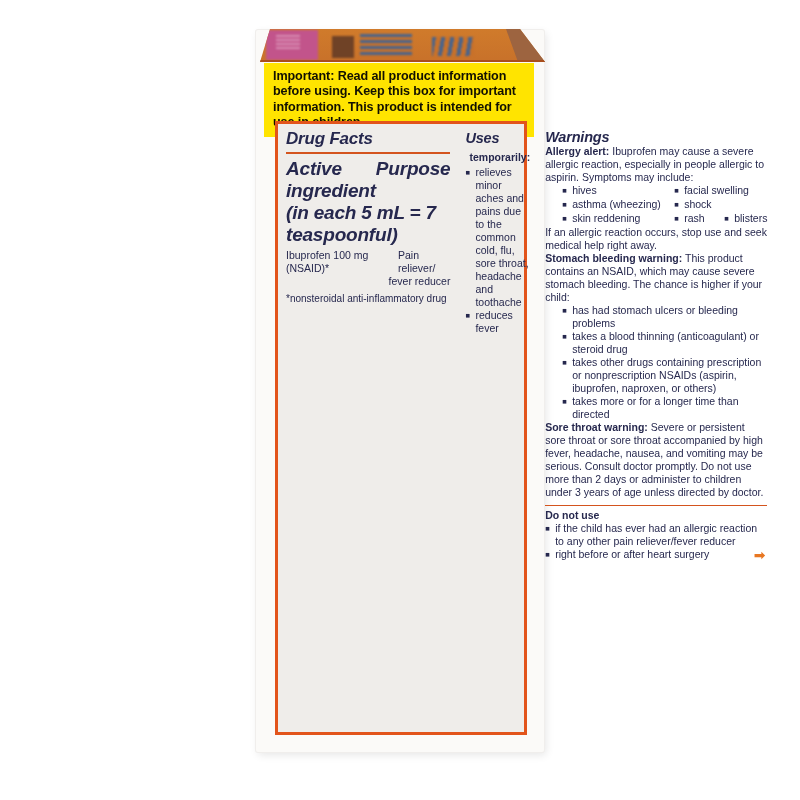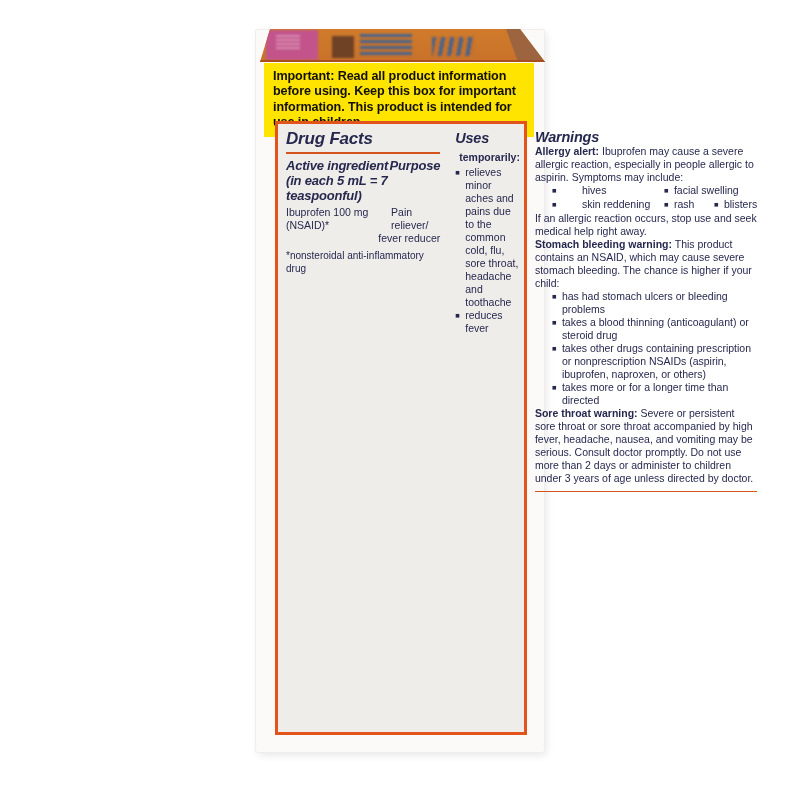--- a/index.html
+++ b/index.html
@@ -51,39 +51,39 @@
     border:3px solid #e2541b;background:#efedea;
     display:flex;color:#26284e;
   }
   .sec{padding:5px 7px 7px 8px;}
   .bar{height:5px;background:#e2541b;flex:none;}
   .thin-rule{border:0;border-top:2px solid #d4541e;margin:3px 0 4px 0;}
   .thin-rule.light{border-top-width:1px;margin:6px 0 3px 0;}
 
   .df-title{font-size:17px;font-weight:700;font-style:italic;letter-spacing:-.2px;}
   .head-row{display:flex;justify-content:space-between;align-items:baseline;}
-  .ai-head,.ai-sub,.purpose-head{font-size:13px;font-weight:700;font-style:italic;letter-spacing:-.2px;}
+  .ai-head,.ai-sub,.purpose-head{font-size:19px;font-weight:700;font-style:italic;letter-spacing:-.2px;}
   .body-txt,.li{font-size:10.5px;line-height:13px;}
   .ing-row{display:flex;align-items:baseline;font-size:10.5px;line-height:13px;margin-top:3px;}
   .leader{flex:1;overflow:hidden;white-space:nowrap;letter-spacing:1px;margin:0 1px;}
   .right-txt{text-align:right;font-size:10.5px;line-height:13px;}
   .footnote{font-size:10px;line-height:13px;margin-top:4px;}
 
   .sec-head{font-size:14.5px;font-weight:700;font-style:italic;letter-spacing:-.2px;}
   .lead{font-size:10.5px;margin-left:4px;font-weight:700;font-style:normal;}
   b{font-weight:700;}
   p{margin:0;}
   .mt1{margin-top:1px;}
 
   .li{display:flex;}
   .li .sq{flex:none;width:10px;}
   .li .sq::before{content:"■";font-size:7.5px;position:relative;top:-1px;}
   .indent{margin-left:17px;}
   .symp-row{display:flex;margin-left:17px;}
-  .symp-row .c1{width:112px;flex:none;gap:20px;}
+  .symp-row .c1{width:112px;flex:none;}
   .symp-row .c2{width:50px;flex:none;}
 
   .dnu-wrap{position:relative;}
   .arrow{
     position:absolute;right:2px;bottom:0;
     color:#e87722;font-size:14px;line-height:13px;font-weight:700;
   }
 </style>
 </head>
 <body>
@@ -155,20 +155,30 @@
               <span>hives</span>
             </span>
           <span class="li">
               <span class="sq"></span>
               <span>facial swelling</span>
             </span>
         </div>
         <div class="symp-row">
           <span class="li c1">
               <span class="sq"></span>
+              <span>asthma (wheezing)</span>
+            </span>
+          <span class="li">
+              <span class="sq"></span>
+              <span>shock</span>
+            </span>
+        </div>
+        <div class="symp-row">
+          <span class="li c1">
+              <span class="sq"></span>
               <span>skin reddening</span>
             </span>
           <span class="li c2">
               <span class="sq"></span>
               <span>rash</span>
             </span>
           <span class="li">
               <span class="sq"></span>
               <span>blisters</span>
             </span>
@@ -198,16 +208,28 @@
           <span>takes more or for a longer time than directed</span>
         </div>
 
         <p class="body-txt">
           <b>Sore throat warning:</b>
           <span>Severe or persistent sore throat or sore throat accompanied by high fever, headache, nausea, and vomiting may be serious. Consult doctor promptly. Do not use more than 2 days or administer to children under 3 years of age unless directed by doctor.</span>
         </p>
 
         <hr class="thin-rule light">
 
+        <div class="dnu-wrap">
+          <div class="body-txt"><b>Do not use</b></div>
+          <div class="li">
+            <span class="sq"></span>
+            <span>if the child has ever had an allergic reaction to any other pain reliever/fever reducer</span>
+          </div>
+          <div class="li">
+            <span class="sq"></span>
+            <span>right before or after heart surgery</span>
+          </div>
+          <span class="arrow">➡</span>
+        </div>
       </div>
     </div>
   </div>
 </div>
 
 </body></html>

